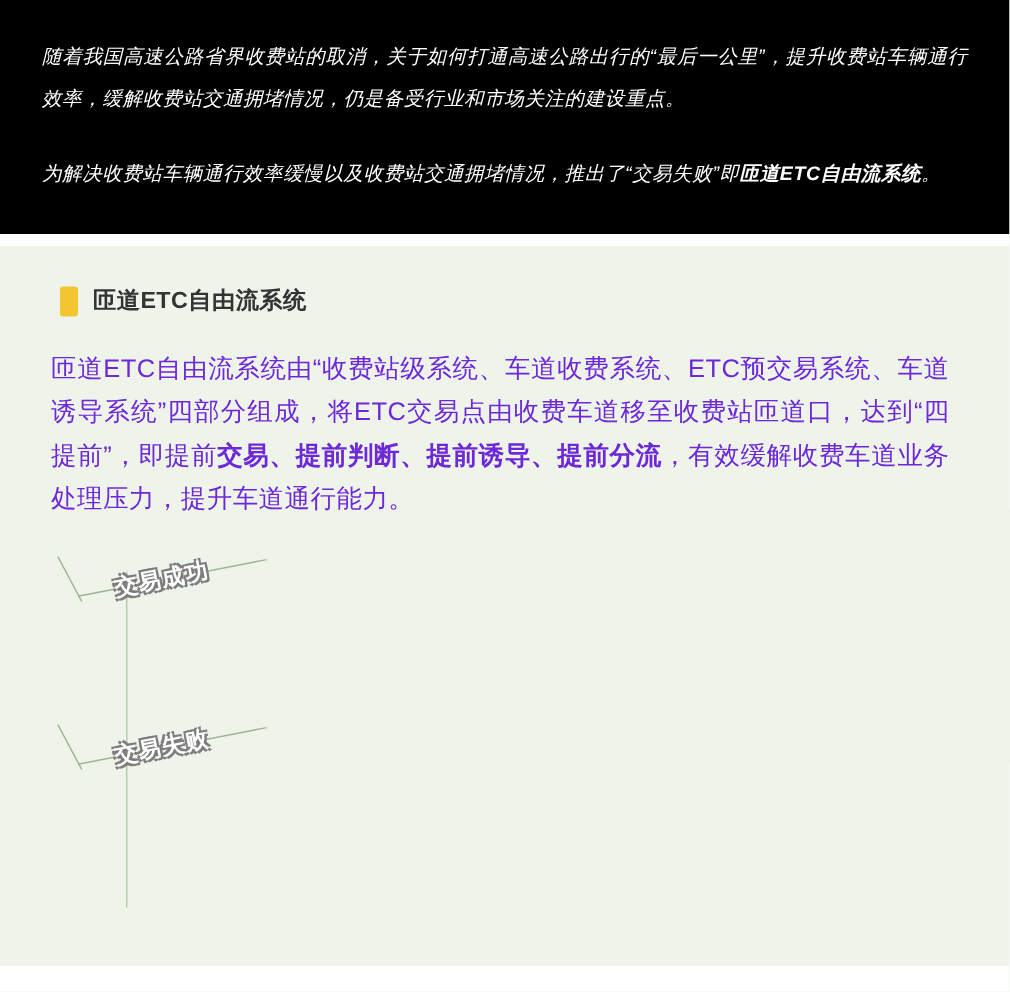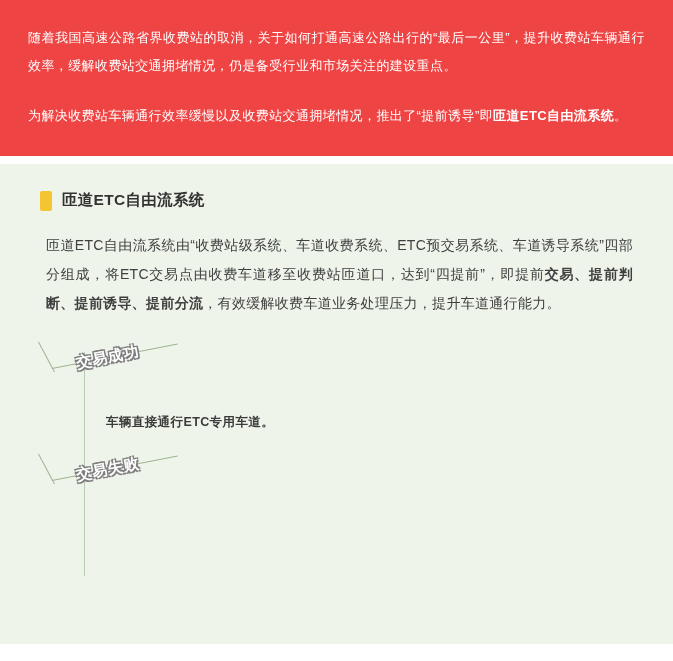--- a/index.html
+++ b/index.html
@@ -11,23 +11,24 @@
     width: 673px;
     height: 661px;
     background: #ffffff;
     font-family: "Liberation Sans", sans-serif;
     overflow: hidden;
     position: relative;
   }
 
   
   .intro {
-    background: #ef4444;
+    background: #000000;
     color: #ffffff;
     padding: 24px 28px 26px 28px;
+    font-style: italic;
   }
   .intro p {
     margin: 0;
     font-size: 13px;
     line-height: 28px;
     letter-spacing: 0.4px;
     text-align: justify;
   }
   .intro p + p { margin-top: 22px; }
   .intro .bold { font-weight: bold; }
@@ -61,24 +62,24 @@
     flex: none;
   }
   .section-title {
     font-size: 15.5px;
     font-weight: bold;
     color: #333333;
     letter-spacing: 0.3px;
   }
 
   .para {
-    margin: 0 14px 20px 20px;
-    font-size: 14px;
+    margin: 0 14px 20px 8px;
+    font-size: 17px;
     line-height: 29px;
-    color: #404040;
+    color: #6d28d9;
     letter-spacing: 0.3px;
     text-align: justify;
   }
   .para .bold { font-weight: bold; }
 
   
   .flow {
     position: relative;
     margin: 34px 0 0 22px;
     padding-left: 36px;
@@ -143,21 +144,21 @@
     color: #3b3b3b;
     letter-spacing: 0.4px;
     line-height: 24px;
   }
 </style>
 </head>
 <body>
 
 <section class="intro">
   <p>随着我国高速公路省界收费站的取消，关于如何打通高速公路出行的“最后一公里”，提升收费站车辆通行效率，缓解收费站交通拥堵情况，仍是备受行业和市场关注的建设重点。</p>
-  <p><span>为解决收费站车辆通行效率缓慢以及收费站交通拥堵情况，推出了“提前诱导”即</span><span class="bold">匝道ETC自由流系统</span><span>。</span></p>
+  <p><span>为解决收费站车辆通行效率缓慢以及收费站交通拥堵情况，推出了“交易失败”即</span><span class="bold">匝道ETC自由流系统</span><span>。</span></p>
 </section>
 
 <div class="gap"></div>
 
 <section class="body-wrap">
 
   <div class="section-head">
     <span class="marker"></span>
     <span class="section-title">匝道ETC自由流系统</span>
   </div>
@@ -167,21 +168,20 @@
 
   <div class="flow">
     <div class="flow-line"></div>
 
     <div class="flow-item">
       <div class="flow-tag">
         <span class="tag-slash"></span>
         <span class="tag-rule"></span>
         <span class="tag-text">交易成功</span>
       </div>
-      <div class="flow-desc">车辆直接通行ETC专用车道。</div>
     </div>
 
     <div class="flow-item">
       <div class="flow-tag">
         <span class="tag-slash"></span>
         <span class="tag-rule"></span>
         <span class="tag-text">交易失败</span>
       </div>
     </div>
   </div>

